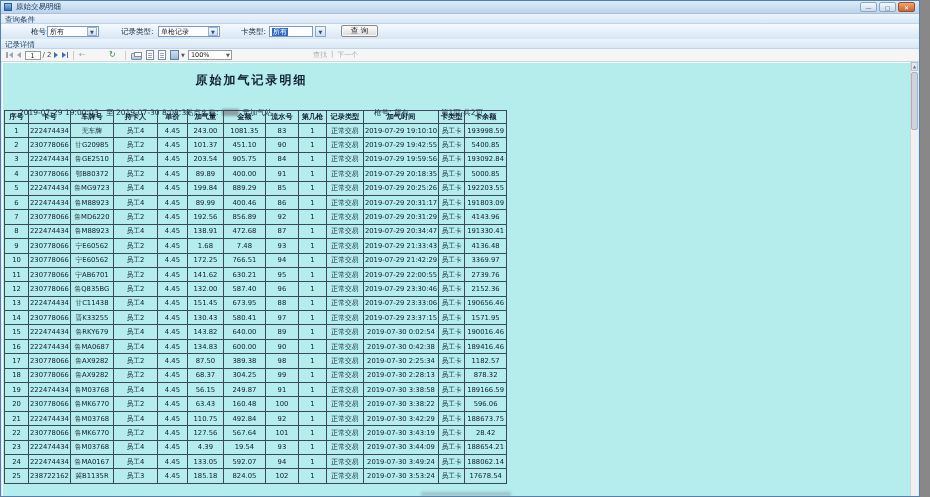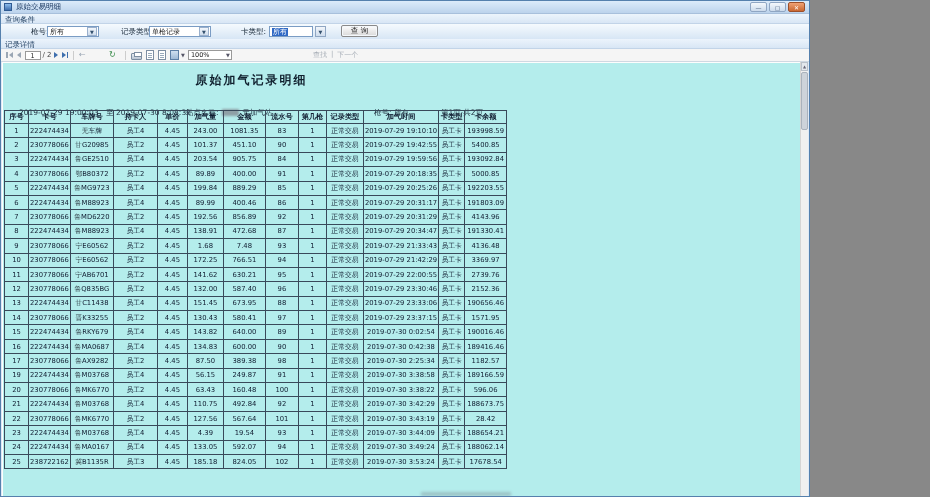--- a/index.html
+++ b/index.html
@@ -1,18 +1,18 @@
 <!DOCTYPE html>
 <html><head>
 <meta charset="utf-8">
 <style>
   * { margin:0; padding:0; box-sizing:border-box; }
   html,body { background:#888; }
   body { font-family:"DejaVu Sans","Liberation Sans",sans-serif; }
-  .window { position:relative; width:810px; height:497px; background:#dfeaf6;
+  .window { position:relative; width:920px; height:497px; background:#dfeaf6;
             border:1px solid #5580ad; overflow:hidden; }
 
   
   .titlebar { position:absolute; top:0; left:0; right:0; height:13px;
               background:linear-gradient(#dcebfa,#bcd3ec);
               border-bottom:1px solid #a8c0dc; display:flex; align-items:center; padding:0 3px; }
   .app-icon { width:8px; height:8px; border:1px solid #2f5a92;
               background:linear-gradient(#8cbcec,#3f6fae); margin-right:4px; flex:0 0 auto; }
   .title-text { font-size:7.5px; color:#15335c; line-height:12px; }
   .caption-buttons { margin-left:auto; display:flex; gap:2px; padding-right:1px; }
@@ -124,21 +124,21 @@
   <div class="panel-label" id="label-query">查询条件</div>
 
   <div class="cond-row">
     <span class="cond-label" style="left:30px">枪号:</span>
     <div class="combo" style="left:46px; width:52px">
       <span class="combo-text">所有</span>
       <span class="combo-arrow">▼</span>
     </div>
 
     <span class="cond-label" style="left:120px">记录类型:</span>
-    <div class="combo" style="left:148px; width:62px">
+    <div class="combo" style="left:157px; width:62px">
       <span class="combo-text">单枪记录</span>
       <span class="combo-arrow">▼</span>
     </div>
 
     <span class="cond-label" style="left:240px">卡类型:</span>
     <div class="combo" style="left:268px; width:44px">
       <span class="combo-text"><span class="sel-text">所有</span></span>
     </div>
     <div class="arrow-btn" style="left:314px">▼</div>
 
@@ -484,20 +484,35 @@
               <td>87.50</td>
               <td>389.38</td>
               <td>98</td>
               <td>1</td>
               <td>正常交易</td>
               <td>2019-07-30 2:25:34</td>
               <td class="anon">员工卡</td>
               <td>1182.57</td>
             </tr>
             <tr>
+              <td>18</td>
+              <td>230778066</td>
+              <td><span class="anon">鲁</span>AX9282</td>
+              <td class="anon">员工2</td>
+              <td>4.45</td>
+              <td>68.37</td>
+              <td>304.25</td>
+              <td>99</td>
+              <td>1</td>
+              <td>正常交易</td>
+              <td>2019-07-30 2:28:13</td>
+              <td class="anon">员工卡</td>
+              <td>878.32</td>
+            </tr>
+            <tr>
               <td>19</td>
               <td>222474434</td>
               <td><span class="anon">鲁</span>M03768</td>
               <td class="anon">员工4</td>
               <td>4.45</td>
               <td>56.15</td>
               <td>249.87</td>
               <td>91</td>
               <td>1</td>
               <td>正常交易</td>

